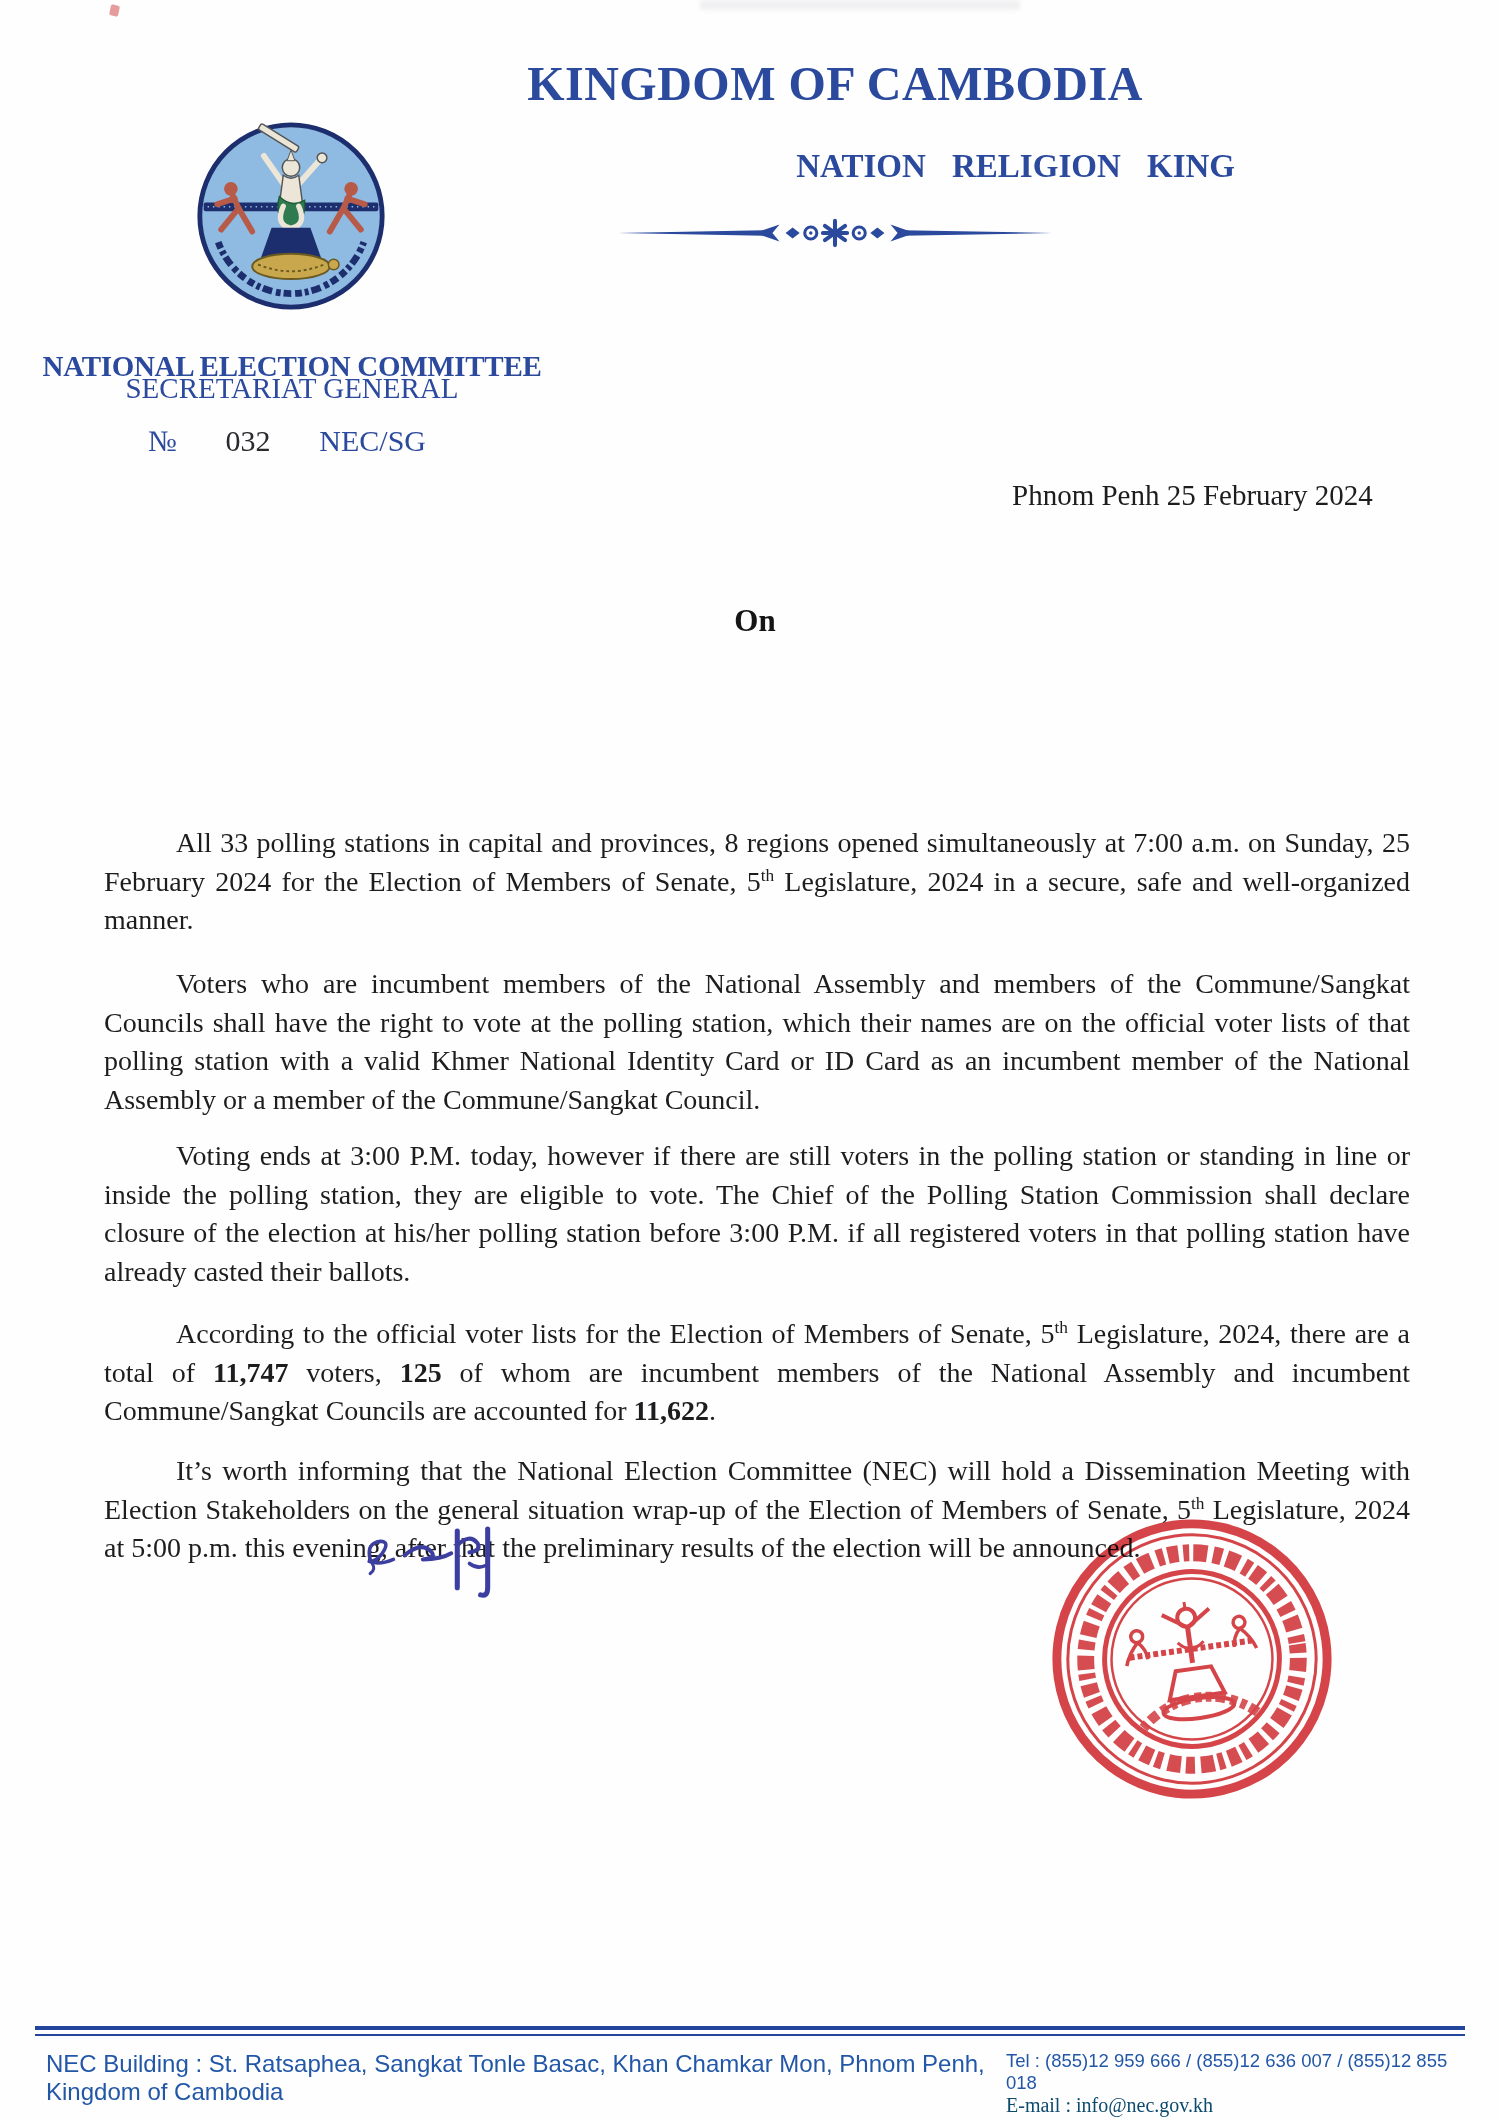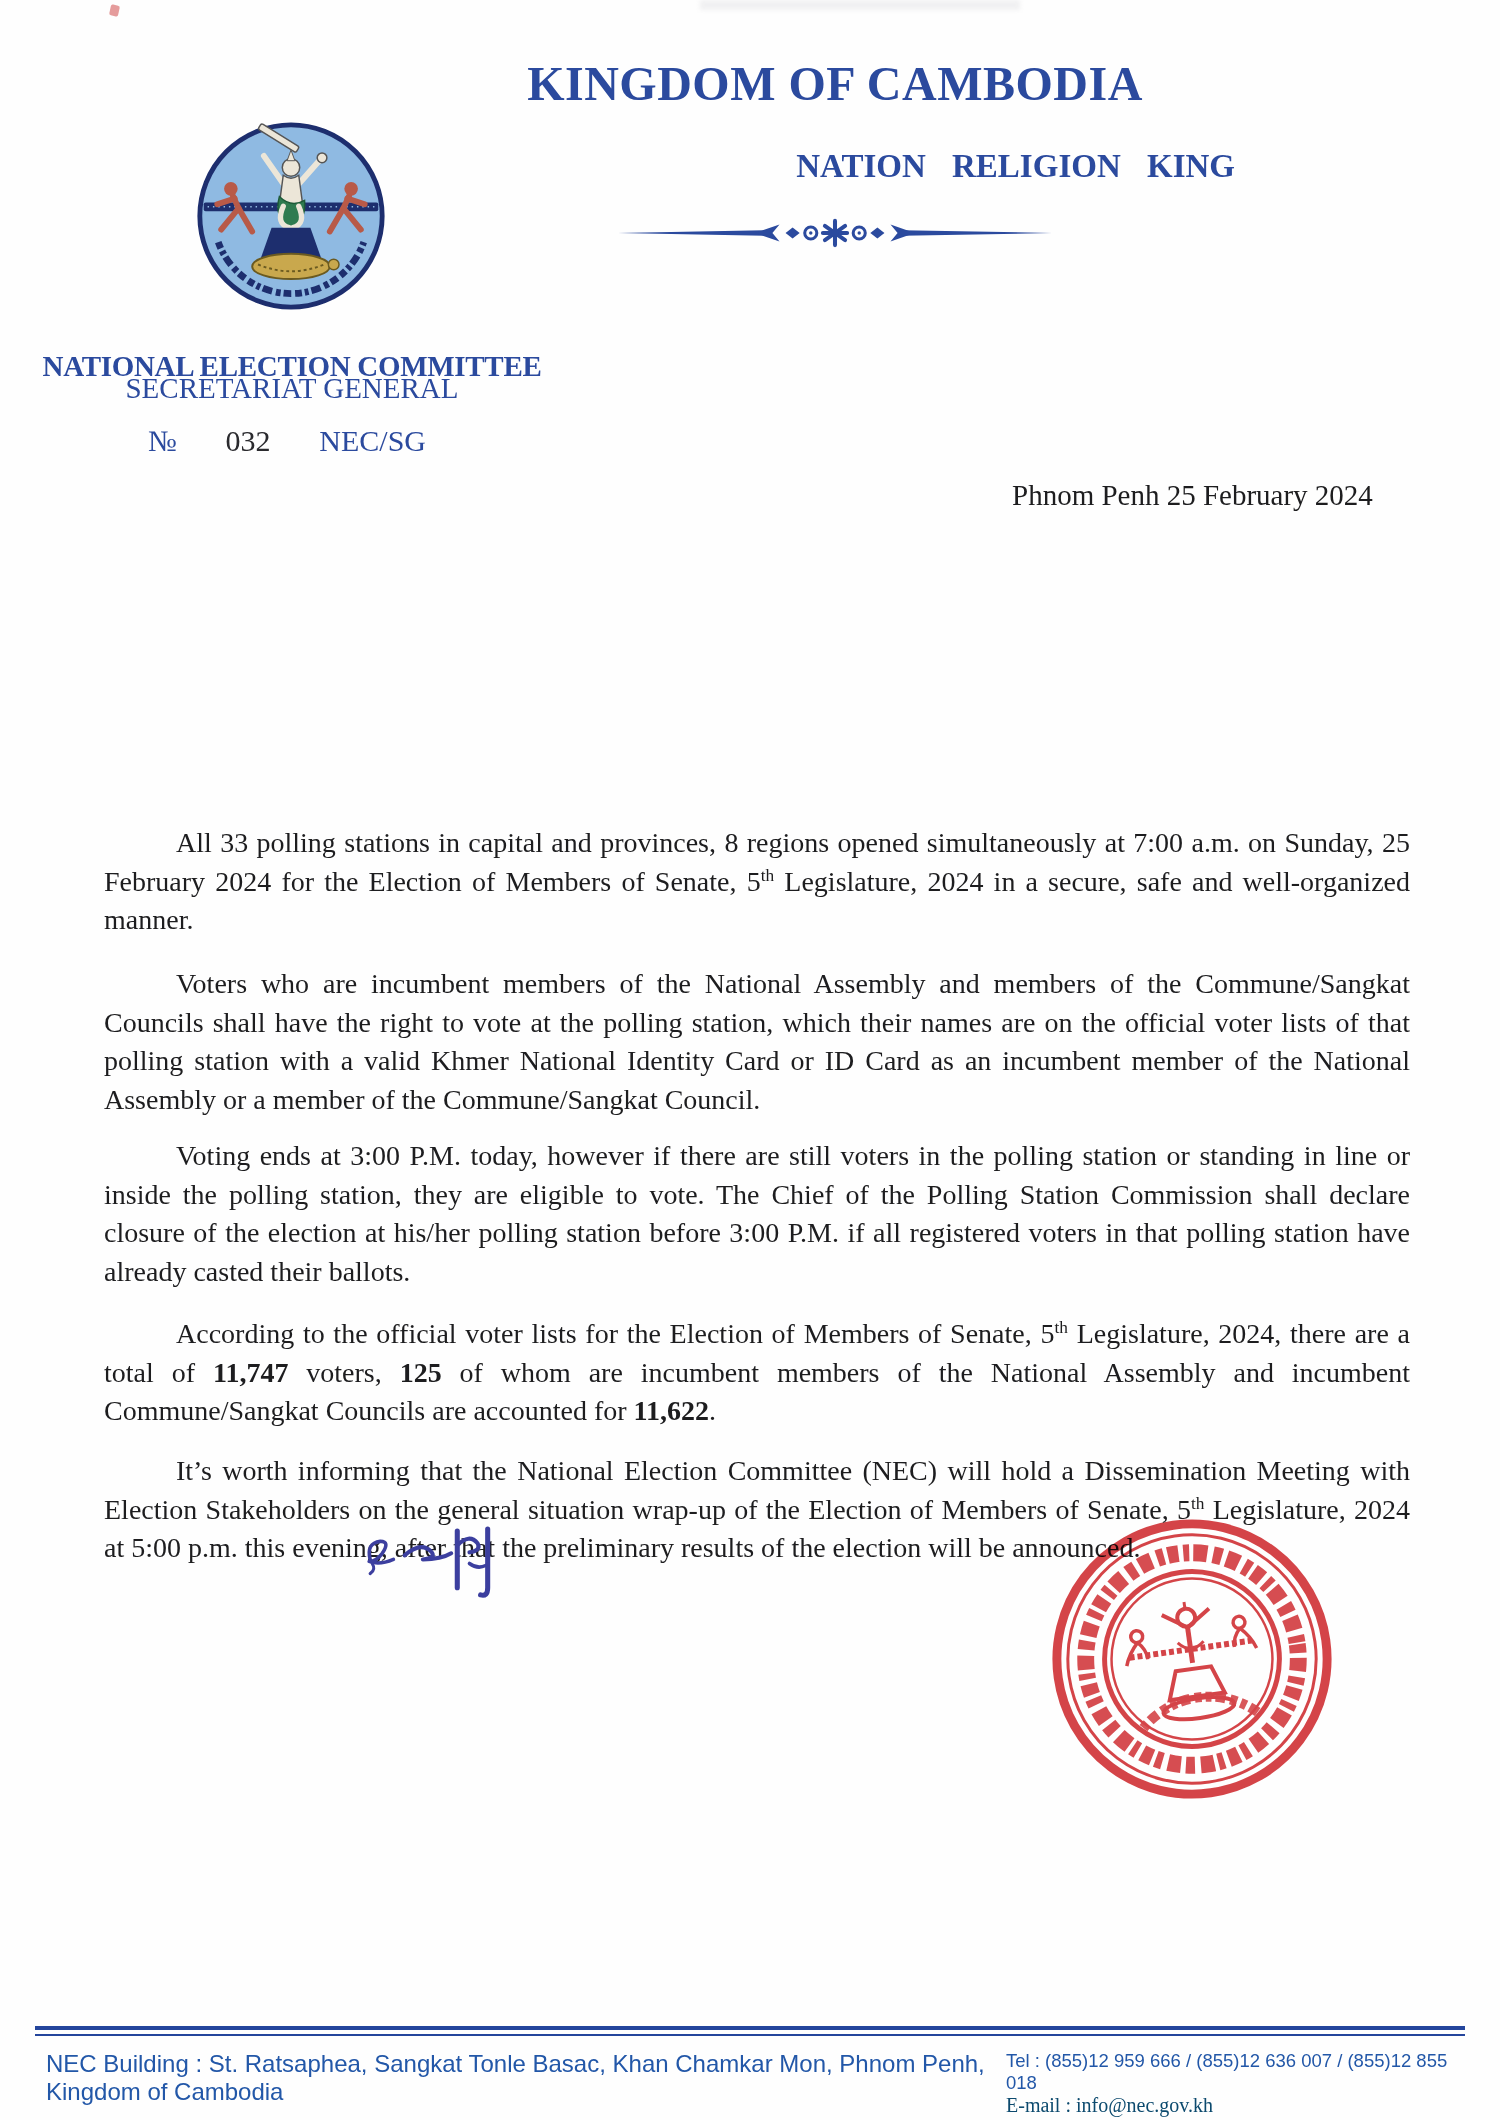--- a/index.html
+++ b/index.html
@@ -125,20 +125,21 @@
 
 <div class="refline">
   <span>№</span>
   <span class="ref-val">032</span>
   <span>NEC/SG</span>
 </div>
 
 <div class="dateline">Phnom Penh 25 February 2024</div>
 
 <div class="titleblock">
+  <div>On</div>
 </div>
 
 <p class="para pp1"><span>All 33 polling stations in capital and provinces, 8 regions opened simultaneously at 7:00 a.m. on Sunday, 25 February 2024 for the Election of Members of Senate, 5</span><sup>th</sup><span>  Legislature, 2024 in a secure, safe and well-organized manner.</span></p>
 
 <p class="para pp2"><span>Voters who are incumbent members of the National Assembly and members of the Commune/Sangkat Councils shall have the right to vote at the polling station, which their names are on the official voter lists of that polling station with a valid Khmer National Identity Card or ID Card as an incumbent member of the National Assembly or a member of the Commune/Sangkat Council.</span></p>
 
 <p class="para pp3"><span>Voting ends at 3:00 P.M. today, however if there are still voters in the polling station or standing in line or inside the polling station, they are eligible to vote. The Chief of the Polling Station Commission shall declare closure of the election at his/her polling station before 3:00 P.M. if all registered voters in that polling station have already casted their ballots.</span></p>
 
 <p class="para pp4"><span>According to the official voter lists for the Election of Members of Senate, 5</span><sup>th</sup><span> Legislature, 2024, there are a total of </span><span class="b">11,747</span><span> voters, </span><span class="b">125</span><span> of whom are incumbent members of the National Assembly and incumbent Commune/Sangkat Councils are accounted for </span><span class="b">11,622</span><span>.</span></p>
 

